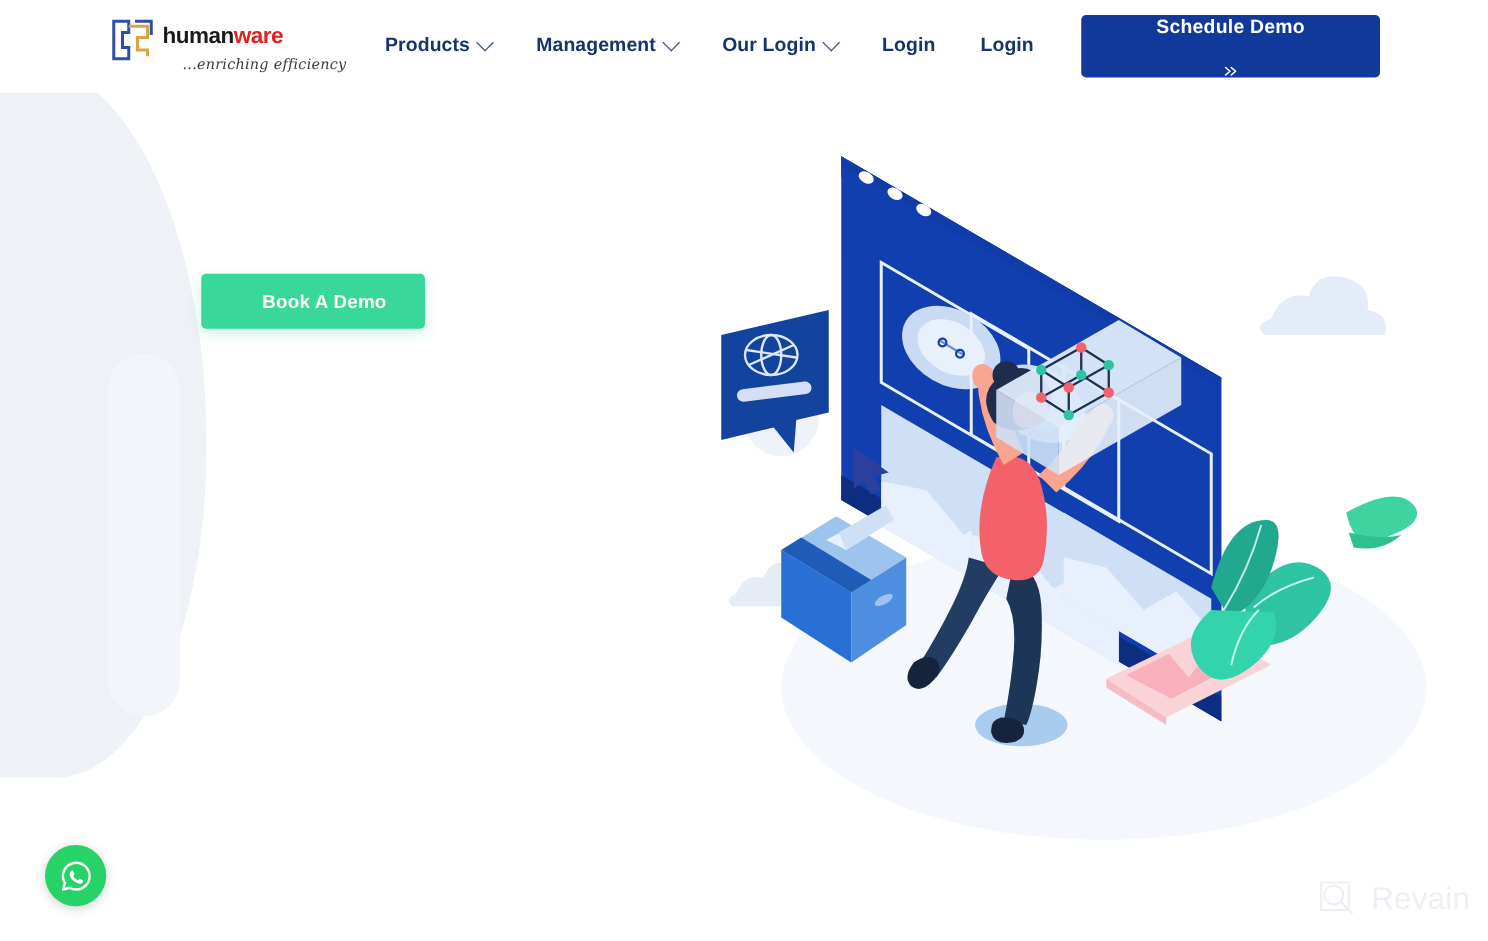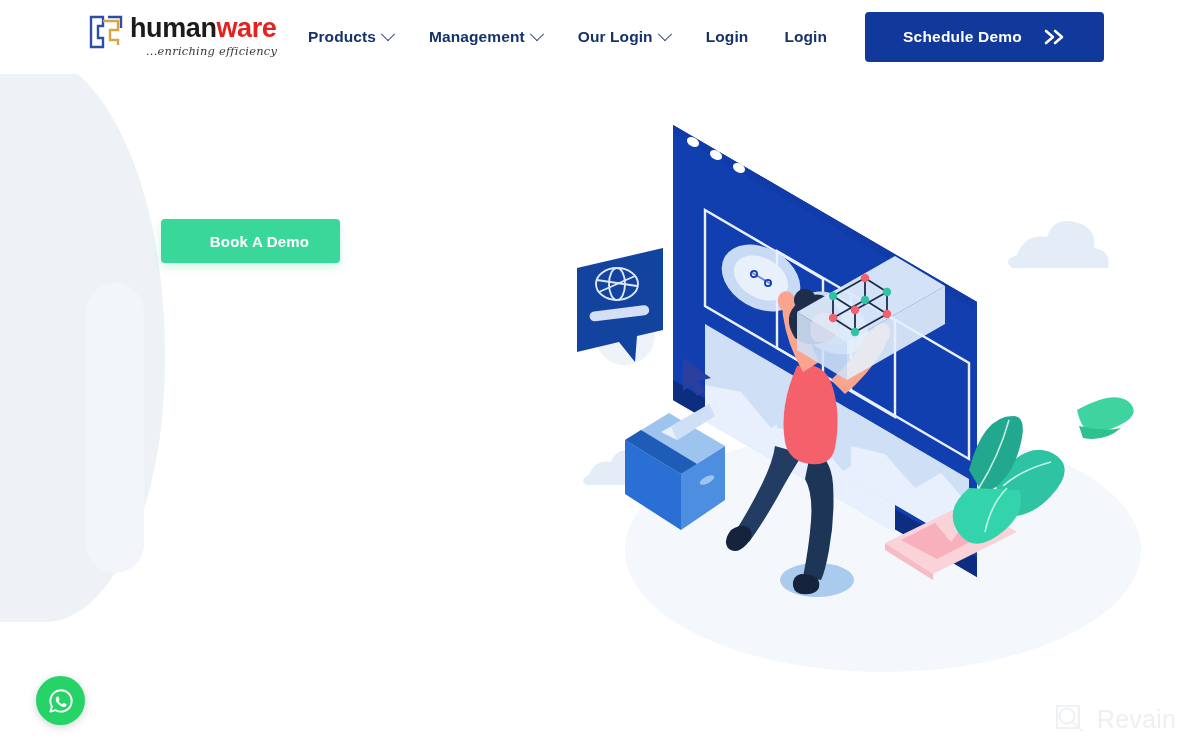--- a/index.html
+++ b/index.html
@@ -49,21 +49,21 @@
     display: block;
     text-decoration: none;
   }
   .logo-mark {
     position: absolute; left: 0; top: 2px;
     width: 38px; height: 36px;
   }
   .logo-word {
     position: absolute;
     left: 42px; top: 1px;
-    font-size: 27px;
+    font-size: 18px;
     font-weight: 700;
     letter-spacing: -0.4px;
     line-height: 30px;
     white-space: nowrap;
   }
   .logo-word .w1 { color: #1b1b1b; }
   .logo-word .w2 { color: #e3221f; }
   .logo-tag {
     position: absolute;
     left: 58px; top: 32px;
@@ -117,20 +117,21 @@
     color: #ffffff;
     font-size: 15.5px;
     font-weight: 700;
     letter-spacing: 0.2px;
     cursor: pointer;
     display: flex;
     align-items: center;
     justify-content: center;
     gap: 22px;
     font-family: "Liberation Sans", sans-serif;
+    flex-direction: column;
   }
   .dbl-chev { display: block; }
 
   
   .hero-copy {
     position: absolute;
     left: 161px; top: 180px;
     width: 330px;
     z-index: 10;
   }

